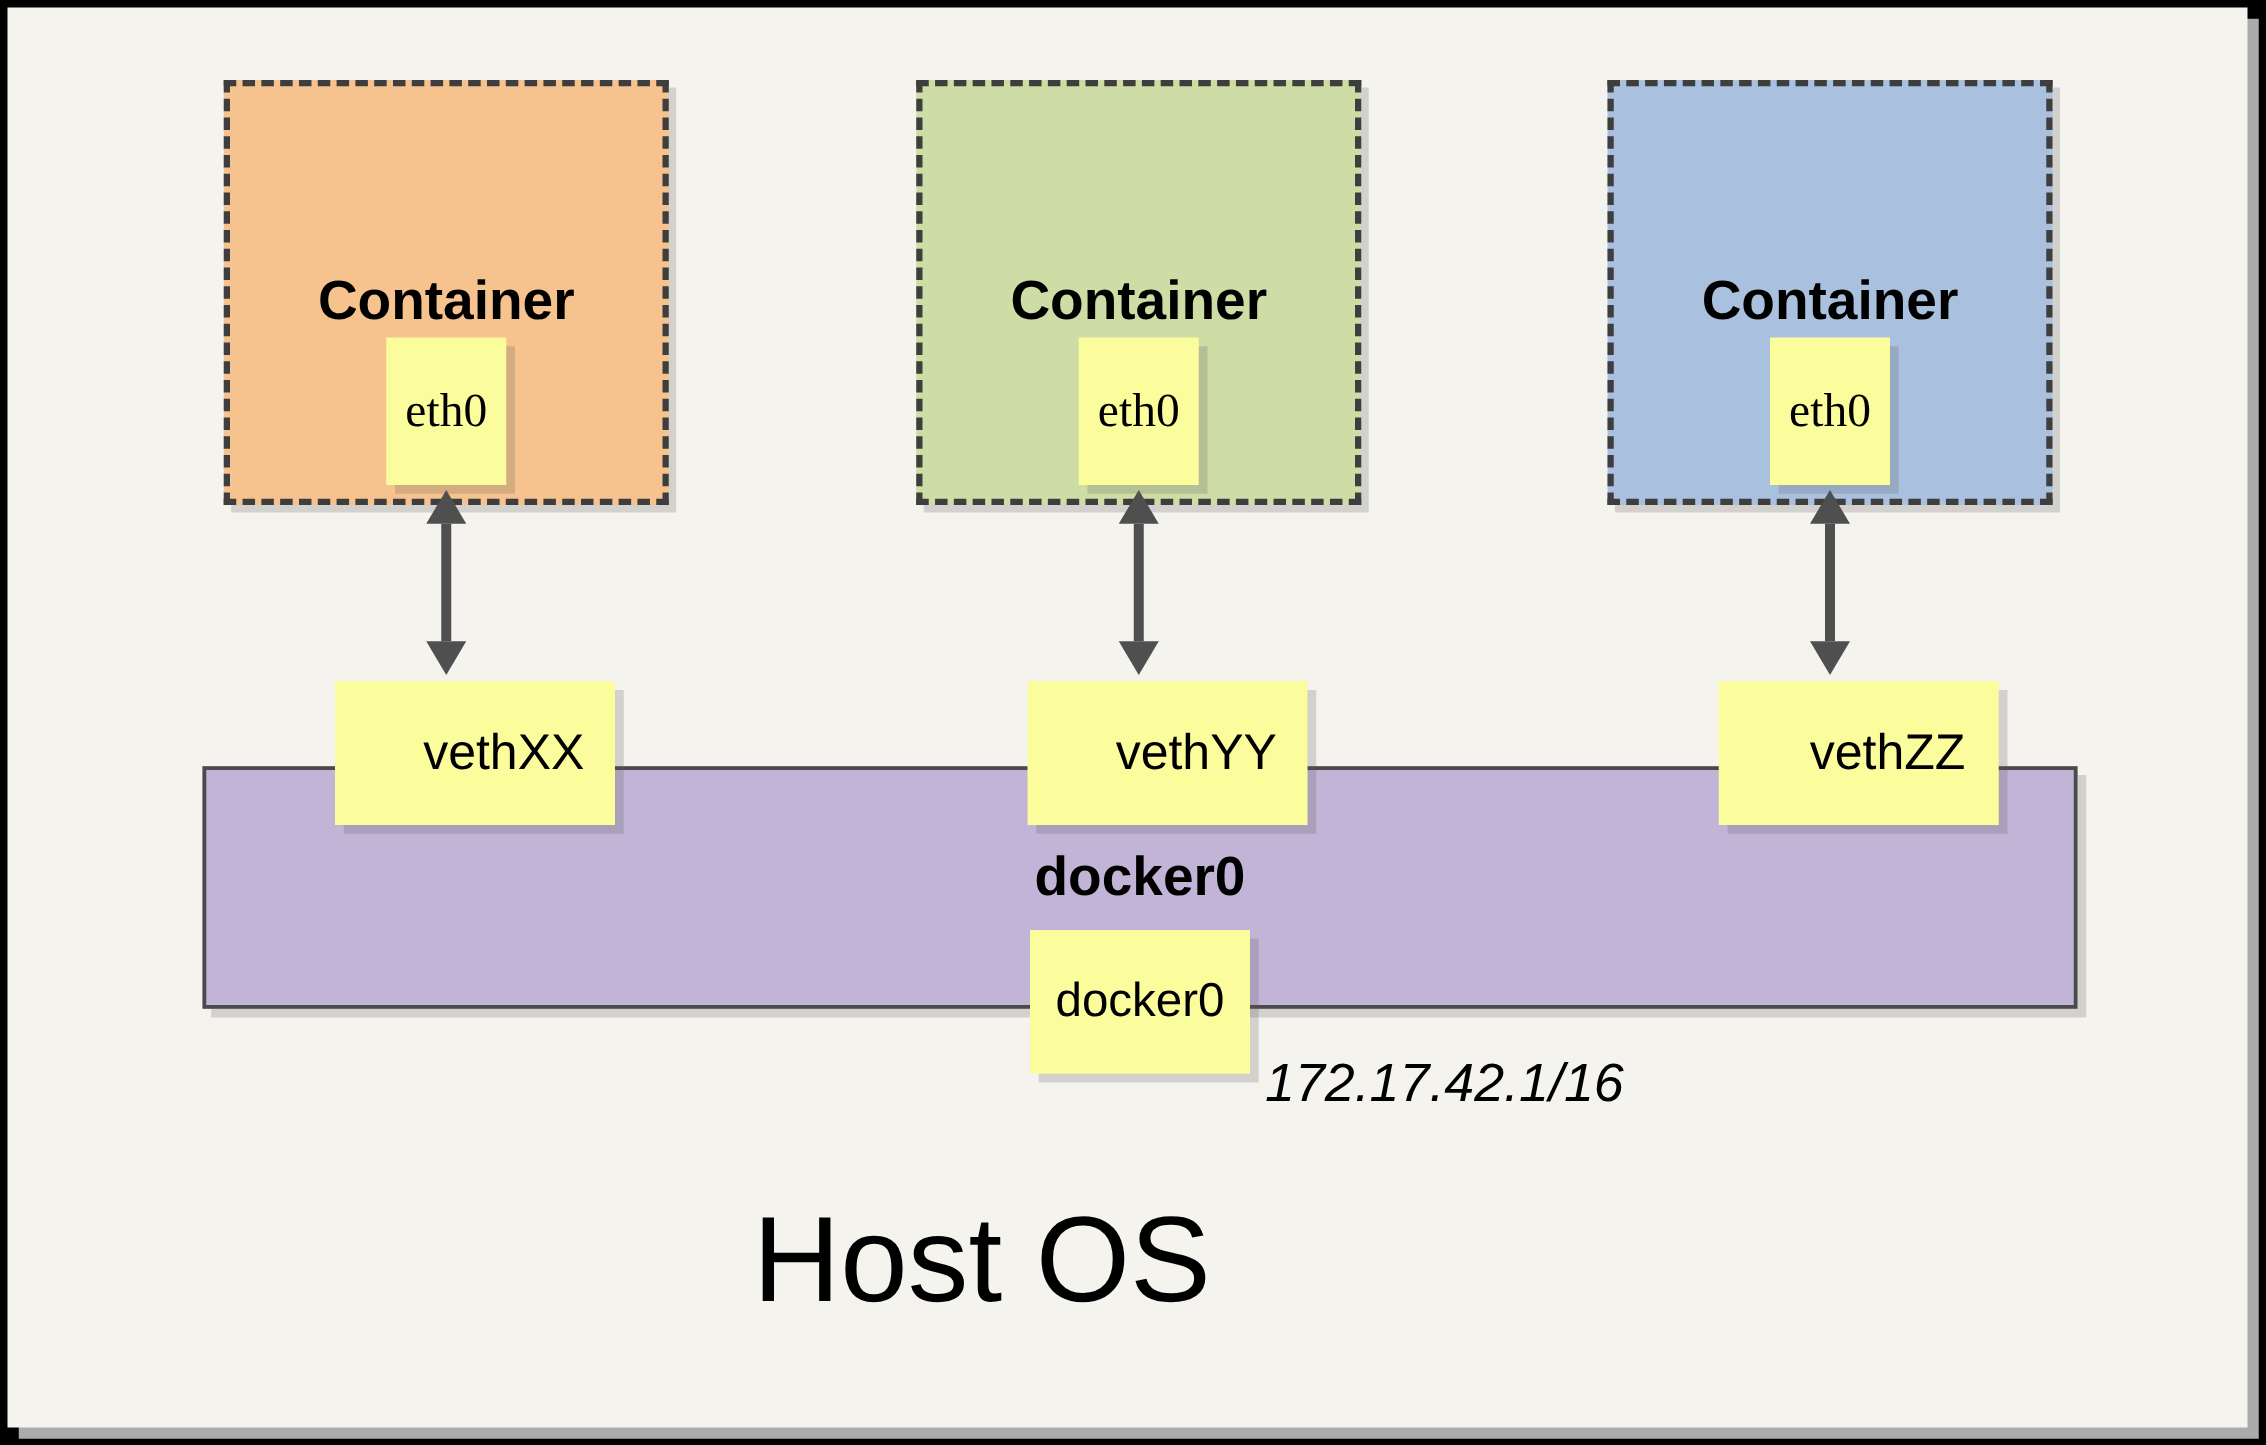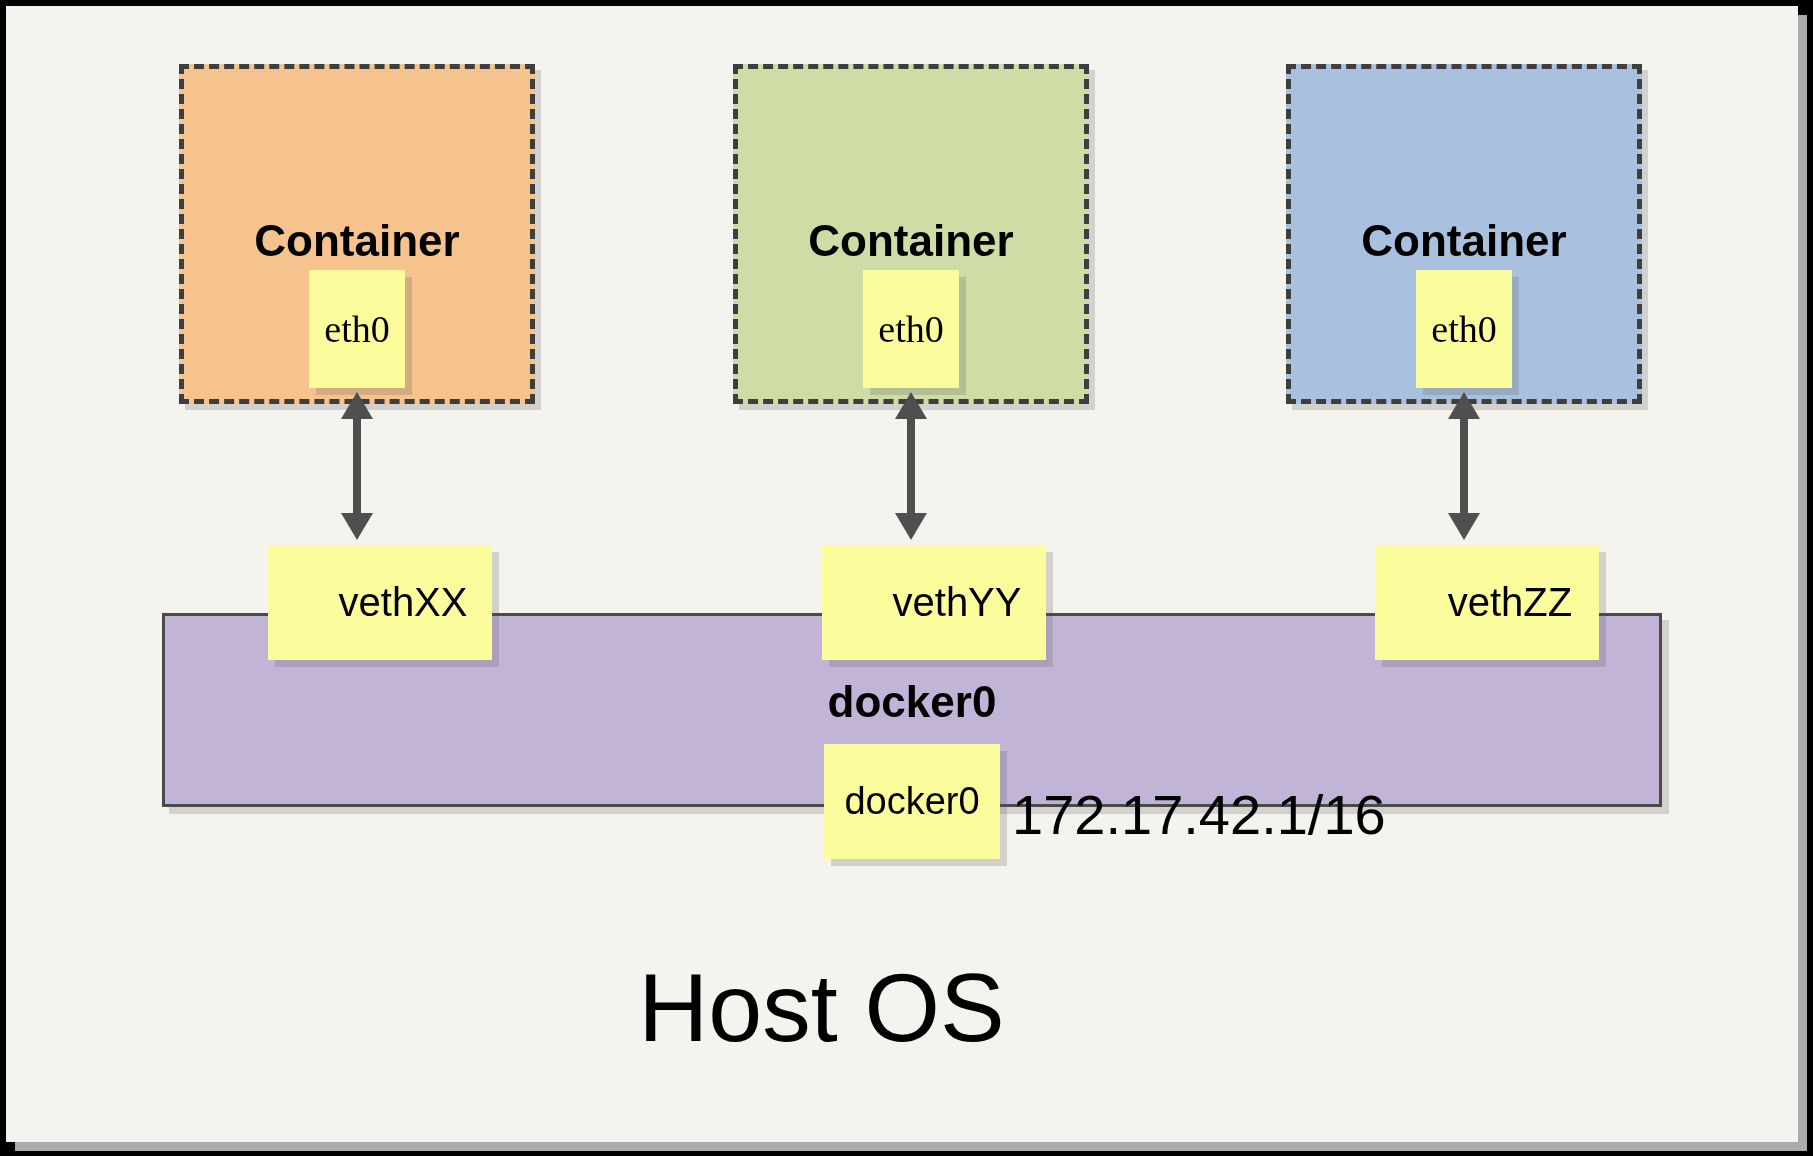--- a/index.html
+++ b/index.html
@@ -79,28 +79,29 @@
     box-shadow:7px 7px 0 0 rgba(90,90,90,0.22);
     z-index:1;
   }
   .bridge-label{
     position:absolute;left:162px;top:680px;width:1500px;
     text-align:center;
     font-size:44px;font-weight:700;line-height:44px;
     z-index:2;
   }
   .subnet-label{
-    position:absolute;left:1012px;top:790px;
-    font-size:56px;line-height:50px;
+    position:absolute;left:1012px;top:842px;
+    font-size:43px;line-height:50px;
     z-index:2;
+    font-style:italic;
   }
   .host-title{
     position:absolute;left:0;top:950px;width:1571px;
     text-align:center;
-    font-size:97px;font-weight:400;line-height:116px;padding-left:36px;
+    font-size:97px;font-weight:400;line-height:116px;
   }
 </style>
 </head>
 <body>
 
 <div class="stage">
   <div class="canvas"></div>
 
   <div class="container-box c1" style="background-color: rgb(246, 195, 142);">
     <div class="container-label">Container</div>

